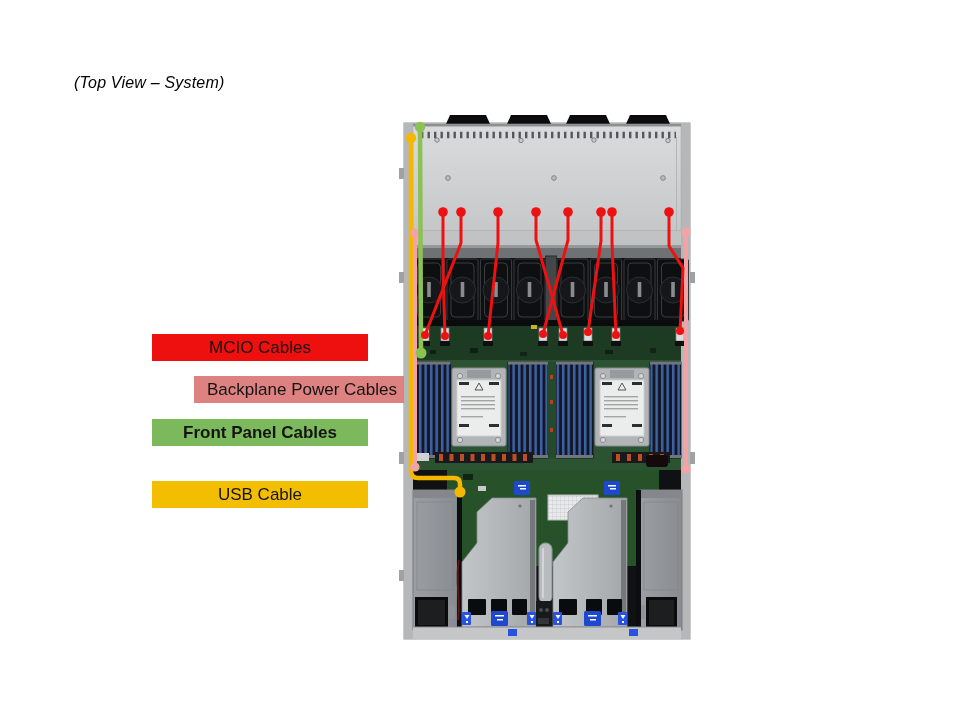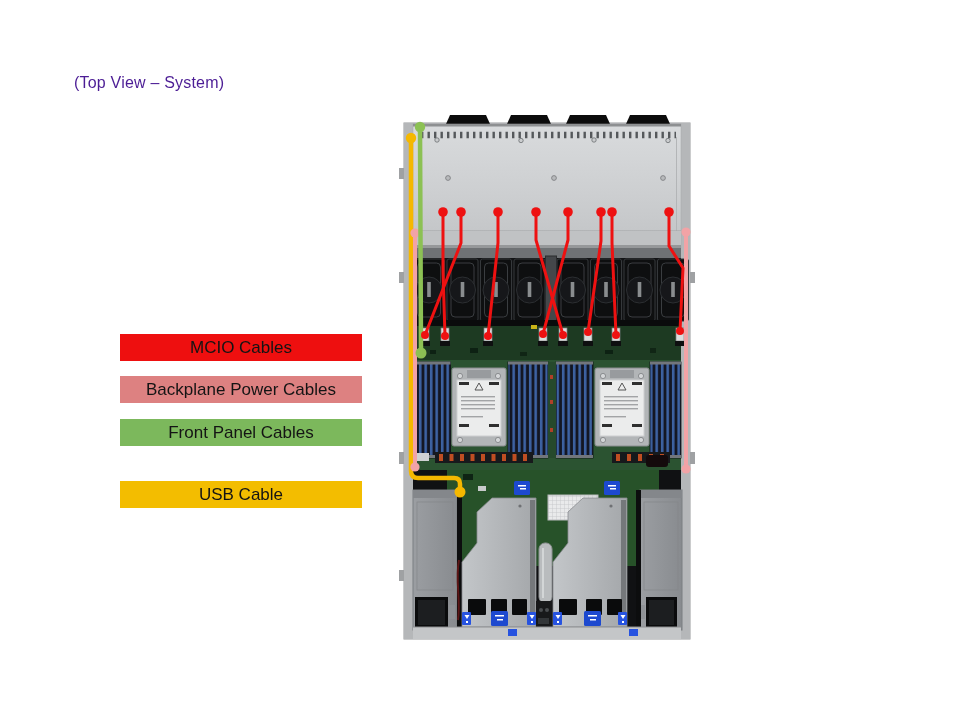--- a/index.html
+++ b/index.html
@@ -1,24 +1,24 @@
 <!DOCTYPE html>
 <html><head>
 <meta charset="utf-8">
 <style>
   html,body{margin:0;padding:0;background:#ffffff;}
   .canvas{position:relative;width:960px;height:720px;background:#ffffff;overflow:hidden;
           font-family:"Liberation Sans", sans-serif;}
-  .page-title{position:absolute;left:74px;top:74px;font-size:16px;
-              color:#4c1d95;letter-spacing:.2px;}
-  .legend-box{position:absolute;left:120px;width:242px;height:27px;line-height:27px;
+  .page-title{position:absolute;left:74px;top:74px;font-size:16px;font-style:italic;
+              color:#000000;letter-spacing:.2px;}
+  .legend-box{position:absolute;left:152px;width:216px;height:27px;line-height:27px;
               text-align:center;font-size:17px;color:#141414;}
   .lg-mcio{top:334px;background:#ee0f0f;}
-  .lg-bp{top:376px;background:#dd8181;}
-  .lg-fp{top:419px;background:#7cb85c;}
+  .lg-bp{top:376px;background:#dd8181;margin-left:42px;}
+  .lg-fp{top:419px;background:#7cb85c;font-weight:bold;}
   .lg-usb{top:461px;background:#f3bd00;margin-top:20px;}
   svg{position:absolute;left:0;top:0;}
 </style>
 </head>
 <body>
 
 <div class="canvas">
 
   <div class="page-title">(Top View – System)</div>
 

